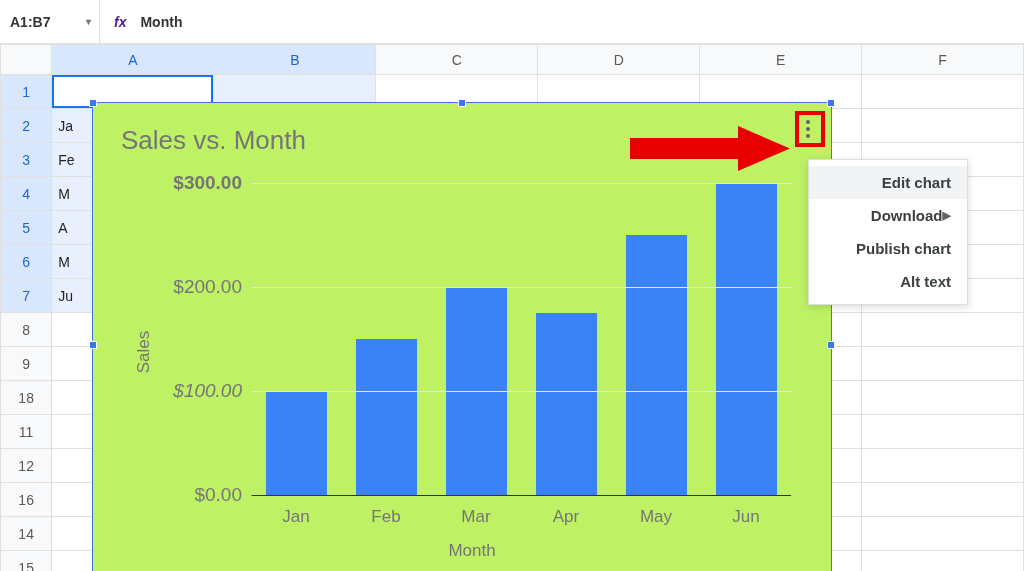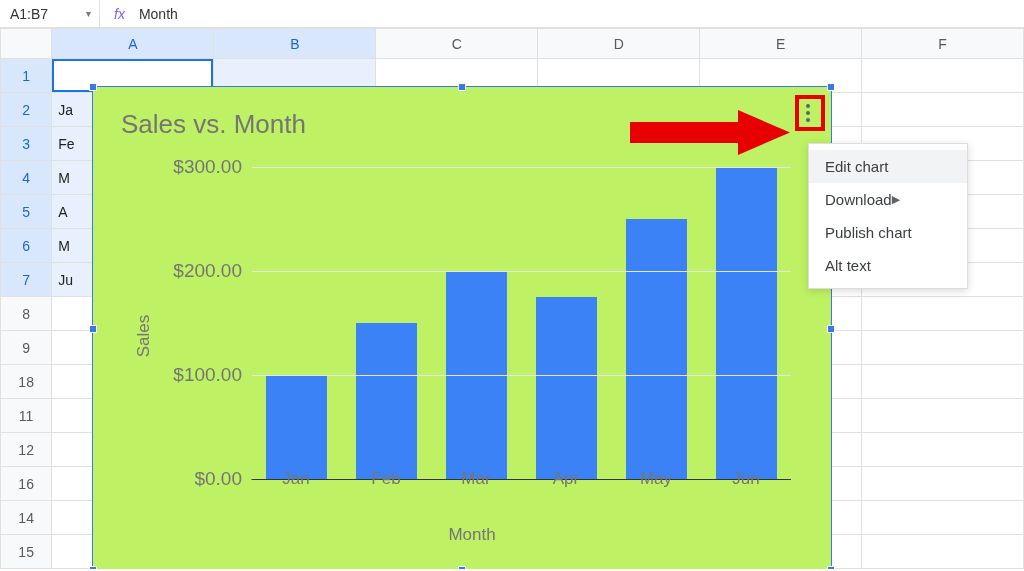--- a/index.html
+++ b/index.html
@@ -5,48 +5,49 @@
     * { box-sizing: border-box; margin: 0; padding: 0; }
     body {
       font-family: Arial, sans-serif;
       background: #fff;
       width: 1024px;
       height: 571px;
       overflow: hidden;
       position: relative;
     }
     .formula-bar {
-      height: 28px;
+      height: 44px;
       display: flex;
       align-items: center;
       border-bottom: 1px solid #e0e0e0;
       background: #fff;
       font-size: 14px;
       color: #333;
+      font-weight: bold;
     }
     .name-box {
       width: 100px;
       padding: 0 10px;
       border-right: 1px solid #e0e0e0;
       height: 100%;
       display: flex;
       align-items: center;
       position: relative;
     }
     .name-box::after {
       content: '▾';
       position: absolute;
       right: 8px;
       font-size: 10px;
       color: #777;
     }
     .fx-label {
       padding: 0 14px;
       font-style: italic;
-      color: #8b5cf6;
+      color: #4c1d95;
     }
     .formula-text {
       color: #333;
     }
     .sheet {
       position: relative;
       overflow: hidden;
     }
     table {
       border-collapse: collapse;
@@ -148,21 +149,21 @@
     .gridline {
       position: absolute;
       left: 0;
       right: 0;
       border-top: 1px solid #e6e6e6;
     }
     .xaxis {
       position: absolute;
       left: 118px;
       right: 20px;
-      bottom: 26px;
+      bottom: 4px;
       display: flex;
     }
     .xtick {
       flex: 1;
       text-align: center;
       font-size: 17px;
       color: #757575;
     }
     .xlabel {
       position: absolute;
@@ -245,22 +246,23 @@
       box-shadow: 0 2px 8px rgba(0,0,0,0.15);
       padding: 6px 0;
       font-size: 15px;
       color: #3c4043;
       z-index: 10;
     }
     .context-menu .item {
       padding: 8px 16px;
       cursor: pointer;
       display: flex;
-      justify-content: flex-start;
+      justify-content: flex-end;
       align-items: center;
+      font-weight: bold;
     }
     .context-menu .item:hover, .context-menu .item.hovered {
       background: #f1f3f4;
     }
     .context-menu .submenu-arrow {
       font-size: 11px;
       color: #5f6368;
     }
     .col-w { width: 165px; }
   </style>
@@ -465,25 +467,25 @@
             </div>
             <div class="bar-slot">
               <div class="bar" style="height: 83.3333%;"></div>
             </div>
             <div class="bar-slot">
               <div class="bar" style="height: 100%;"></div>
             </div>
           </div>
       <div style="position: absolute; right: calc(100% + 10px); top: 100%; transform: translateY(-50%); white-space: nowrap; font-size: 19px; color: rgb(117, 117, 117);">$0.00</div>
           <div class="gridline" style="top: 66.6667%;"></div>
-          <div style="position: absolute; right: calc(100% + 10px); top: 66.6667%; transform: translateY(-50%); white-space: nowrap; font-size: 19px; color: rgb(117, 117, 117);">$100.00</div>
+          <div style="position: absolute; right: calc(100% + 10px); top: 66.6667%; transform: translateY(-50%); white-space: nowrap; font-size: 19px; color: rgb(117, 117, 117); font-style: italic;">$100.00</div>
           <div class="gridline" style="top: 33.3333%;"></div>
           <div style="position: absolute; right: calc(100% + 10px); top: 33.3333%; transform: translateY(-50%); white-space: nowrap; font-size: 19px; color: rgb(117, 117, 117);">$200.00</div>
           <div class="gridline" style="top: 0%;"></div>
-          <div style="position: absolute; right: calc(100% + 10px); top: 0%; transform: translateY(-50%); white-space: nowrap; font-size: 19px; color: rgb(117, 117, 117);">$300.00</div>
+          <div style="position: absolute; right: calc(100% + 10px); top: 0%; transform: translateY(-50%); white-space: nowrap; font-size: 19px; color: rgb(117, 117, 117); font-weight: bold;">$300.00</div>
         </div>
       <div class="xaxis" id="xaxis">
           <div class="xtick">Jan</div>
           <div class="xtick">Feb</div>
           <div class="xtick">Mar</div>
           <div class="xtick">Apr</div>
           <div class="xtick">May</div>
           <div class="xtick">Jun</div>
         </div>
       <div class="xlabel">Month</div>

